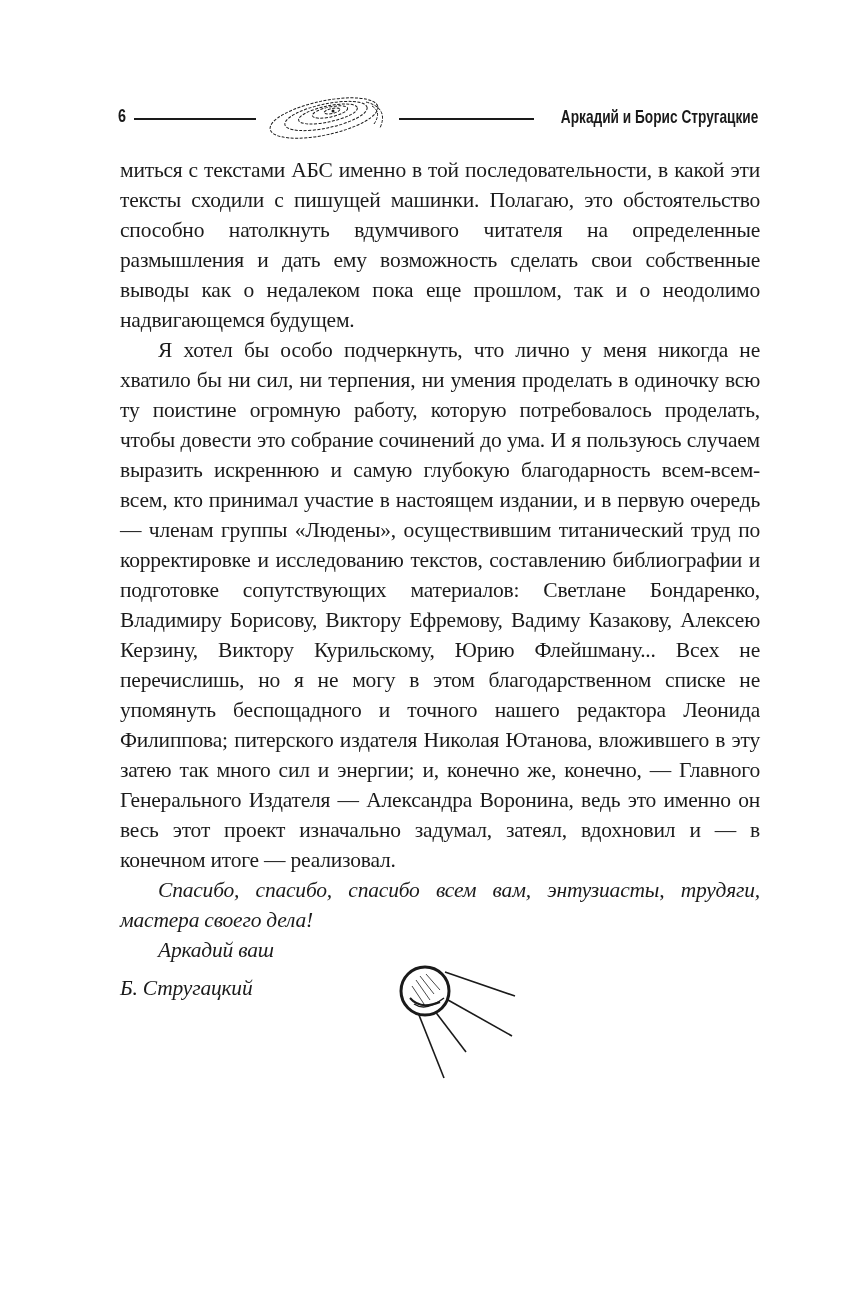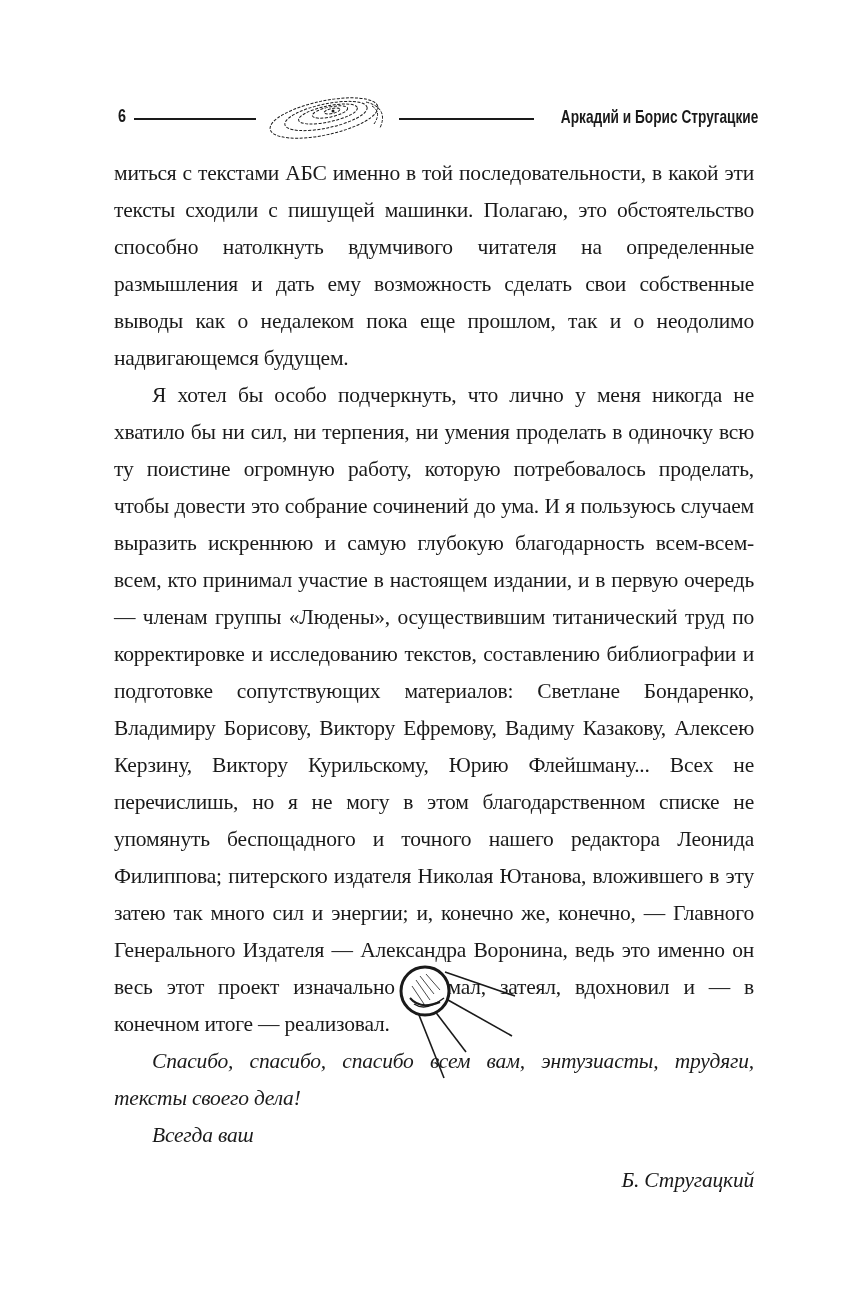--- a/index.html
+++ b/index.html
@@ -4,25 +4,25 @@
 <style>
   html, body { margin: 0; padding: 0; background: #ffffff; }
   body { width: 844px; height: 1311px; position: relative; overflow: hidden; color: #1a1a1a; }
   .header { position: absolute; top: 94px; left: 116px; width: 642px; height: 46px; }
   .page-num { position: absolute; left: 2px; top: 12px; font-family: "Liberation Sans", sans-serif; font-weight: bold; font-size: 18px; transform: scaleX(0.8); transform-origin: left; }
   .rule { position: absolute; height: 1.5px; background: #1a1a1a; top: 24px; }
   .rule-left { left: 18px; width: 122px; }
   .rule-right { left: 283px; width: 135px; }
   .galaxy { position: absolute; left: 138px; top: 0px; width: 150px; height: 46px; }
   .running-title { position: absolute; right: 0; top: 12px; font-family: "Liberation Sans", sans-serif; font-weight: bold; font-size: 19px; transform: scaleX(0.72); transform-origin: right; white-space: nowrap; }
-  .body-text { position: absolute; top: 155px; left: 114px; width: 640px; font-family: "Liberation Serif", serif; font-size: 21.5px; line-height: 37px; text-align: justify; hyphens: manual; letter-spacing: -0.2px; }
+  .body-text { position: absolute; top: 155px; left: 120px; width: 640px; font-family: "Liberation Serif", serif; font-size: 21.5px; line-height: 30px; text-align: justify; hyphens: manual; letter-spacing: -0.2px; }
   .body-text p { margin: 0; }
   .indent { text-indent: 38px; font-family: Liberation Serif, serif; }
   .italic { font-style: italic; }
-  .signature { text-align: right; font-style: italic; margin-top: 8px !important; }
+  .signature { font-style: italic; margin-top: 8px !important; }
   .sputnik { position: absolute; left: 390px; top: 958px; width: 130px; height: 125px; }
 </style>
 </head>
 <body>
 
 <div class="header">
   <span class="page-num">6</span>
   <div class="rule rule-left"></div>
   <svg class="galaxy" viewBox="0 0 150 46">
     <g fill="none" stroke="#1a1a1a" stroke-width="1" stroke-dasharray="3 1.5">
@@ -36,22 +36,22 @@
     </g>
     <circle cx="79" cy="17" r="1.5" fill="#1a1a1a"></circle>
   </svg>
   <div class="rule rule-right"></div>
   <span class="running-title">Аркадий и Борис Стругацкие</span>
 </div>
 
 <div class="body-text">
   <p>миться с текстами АБС именно в той последовательности, в какой эти тексты сходили с пишущей машинки. Полагаю, это обстоятельство способно натолкнуть вдумчивого читателя на определенные размышления и дать ему возможность сделать свои собственные выводы как о недалеком пока еще прошлом, так и о неодолимо надвигающемся будущем.</p>
   <p class="indent">Я хотел бы особо подчеркнуть, что лично у меня никогда не хватило бы ни сил, ни терпения, ни умения проделать в одиночку всю ту поистине огромную работу, которую потребовалось проделать, чтобы довести это собрание сочинений до ума. И я пользуюсь случаем выразить искреннюю и самую глубокую благодарность всем-всем-всем, кто принимал участие в настоящем издании, и в первую очередь — членам группы «Людены», осуществившим титанический труд по корректировке и исследованию текстов, составлению библиографии и подготовке сопутствующих материалов: Светлане Бондаренко, Владимиру Борисову, Виктору Ефремову, Вадиму Казакову, Алексею Керзину, Виктору Курильскому, Юрию Флейшману... Всех не перечислишь, но я не могу в этом благодарственном списке не упомянуть беспощадного и точного нашего редактора Леонида Филиппова; питерского издателя Николая Ютанова, вложившего в эту затею так много сил и энергии; и, конечно же, конечно, — Главного Генерального Издателя — Александра Воронина, ведь это именно он весь этот проект изначально задумал, затеял, вдохновил и — в конечном итоге — реализовал.</p>
-  <p class="indent italic">Спасибо, спасибо, спасибо всем вам, энтузиасты, трудяги, тексты своего дела!</p>
-  <p class="indent italic">Всегда ваш</p>
+  <p class="indent italic">Спасибо, спасибо, спасибо всем вам, энтузиасты, трудяги, мастера своего дела!</p>
+  <p class="indent italic">Аркадий ваш</p>
   <p class="signature">Б. Стругацкий</p>
 </div>
 
 <svg class="sputnik" viewBox="0 0 130 125">
   <g stroke="#1a1a1a" fill="none">
     <line x1="55" y1="14" x2="125" y2="38" stroke-width="1.6"></line>
     <line x1="58" y1="42" x2="122" y2="78" stroke-width="1.6"></line>
     <line x1="44" y1="52" x2="76" y2="94" stroke-width="1.6"></line>
     <line x1="27" y1="52" x2="54" y2="120" stroke-width="1.6"></line>
     <circle cx="35" cy="33" r="24" stroke-width="3" fill="#ffffff"></circle>

